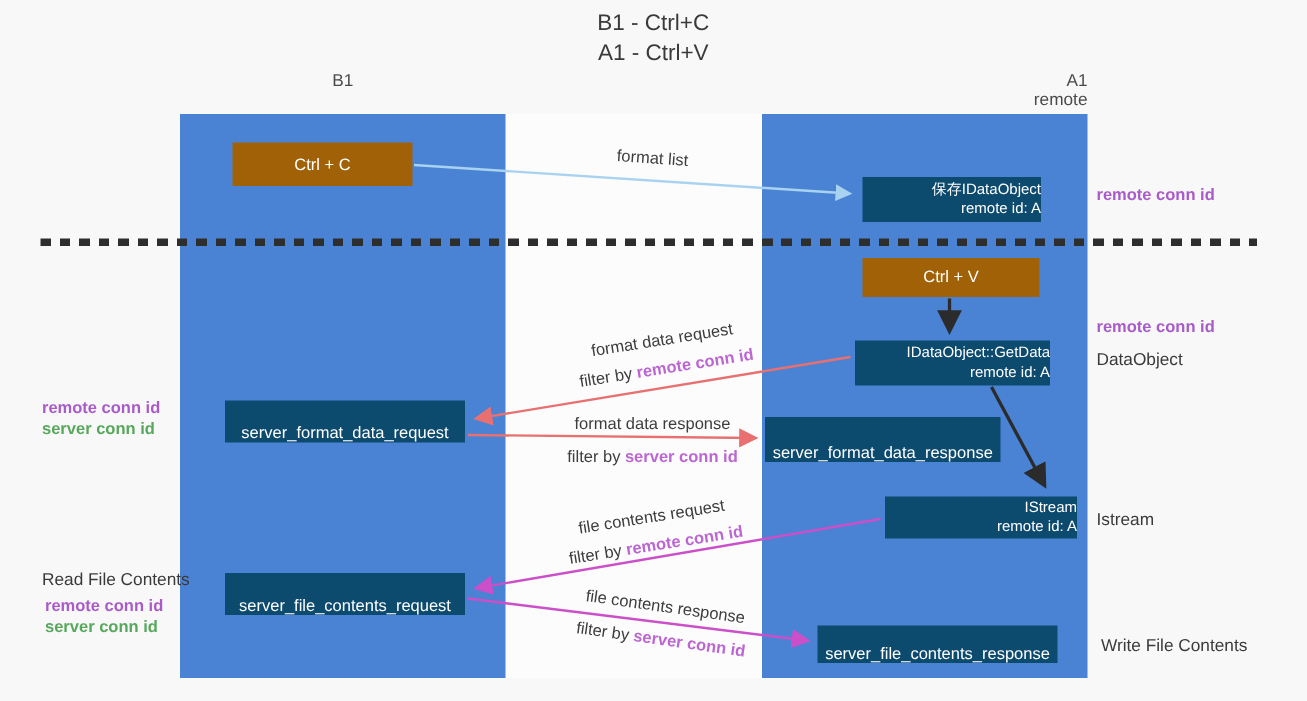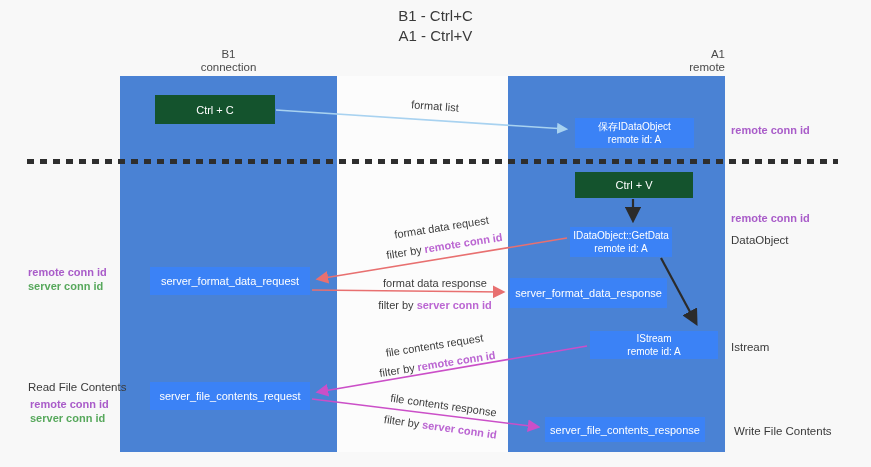--- a/index.html
+++ b/index.html
@@ -21,27 +21,27 @@
   
   .lane{top:76px;width:217px;height:376px;background:#4a82d4;}
   .lane.b1{left:120px;}
   .lane.a1{left:508px;}
   
   .dashline{left:27px;top:159px;width:811px;height:5px;
     background:repeating-linear-gradient(90deg,#2e2e2e 0 7px,transparent 7px 13px);}
   
   .box{display:flex;align-items:center;justify-content:center;text-align:center;
        color:#fff;font-size:11px;z-index:3;}
-  .box.green{background:#14532d;}
-  .box.orange{background:#3b82f6;}
+  .box.green{background:#a16207;}
+  .box.orange{background:#0c4a6e;align-items:flex-end;}
   .box.two{flex-direction:column;font-size:10px;line-height:13px;}
   .ctrl-c{left:155px;top:95px;width:120px;height:29px;}
   .saved{left:575px;top:118px;width:119px;height:30px;}
   .ctrl-v{left:575px;top:172px;width:118px;height:26px;text-align:center;}
-  .getdata{left:570px;top:227px;width:102px;height:30px;}
+  .getdata{left:570px;top:227px;width:130px;height:30px;}
   .fmt-req{left:150px;top:267px;width:160px;height:28px;}
   .fmt-resp{left:510px;top:278px;width:157px;height:30px;}
   .istream{left:590px;top:331px;width:128px;height:28px;}
   .file-req{left:150px;top:382px;width:160px;height:28px;}
   .file-resp{left:545px;top:417px;width:160px;height:25px;}
   
   .flow{font-size:11px;text-align:center;color:#3d3d3d;z-index:4;}
   .flow b{font-weight:700;color:#bb66d2;}
   .flow .pfx{color:#3d3d3d;font-weight:400;}
   .flow b.id{margin-left:3px;}
@@ -71,21 +71,20 @@
 </head>
 <body>
 
 <div class="abs title">
   <div>B1 - Ctrl+C</div>
   <div>A1 - Ctrl+V</div>
 </div>
 
 <div class="abs lane-head b1">
   <div>B1</div>
-  <div>connection</div>
 </div>
 <div class="abs lane-head a1">
   <div>A1</div>
   <div>remote</div>
 </div>
 
 <div class="abs gap"></div>
 <div class="abs lane b1"></div>
 <div class="abs lane a1"></div>
 

